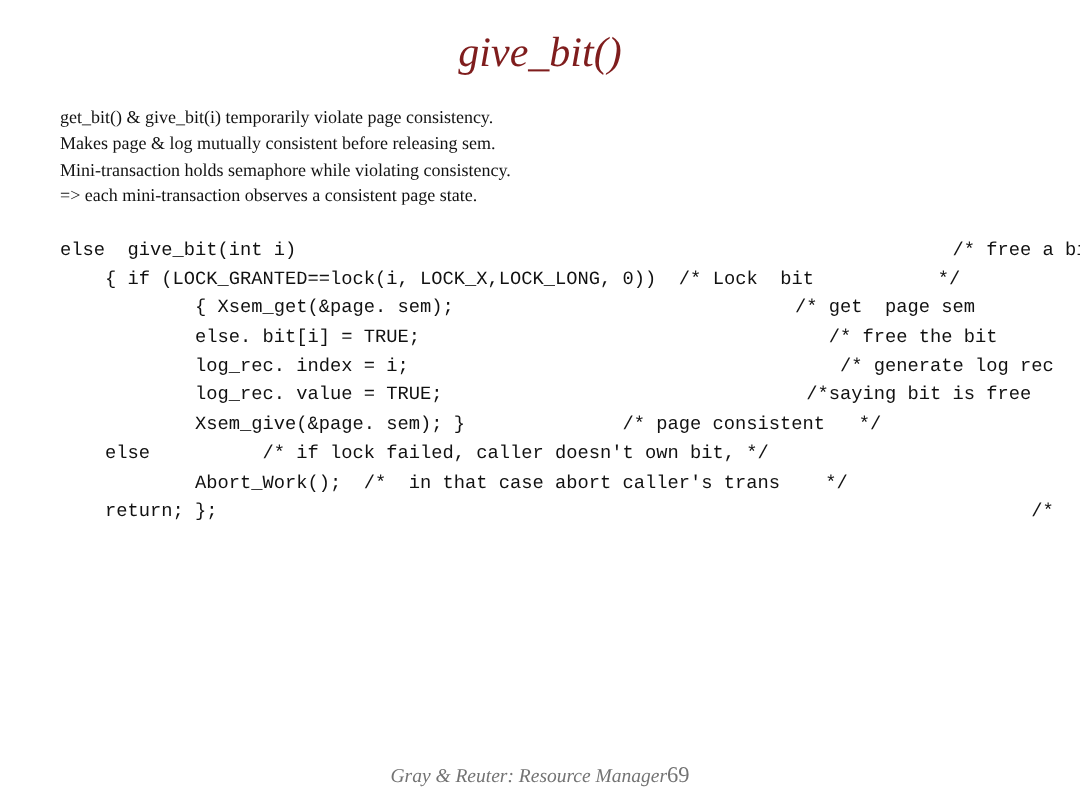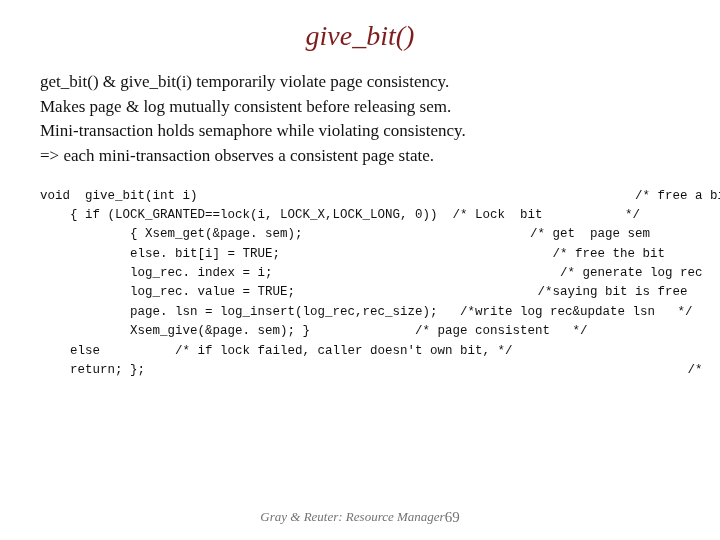--- a/index.html
+++ b/index.html
@@ -19,21 +19,21 @@
     }
     .title {
       text-align: center;
       font-size: 28px;
       font-style: italic;
       color: #7f1d1d;
       margin-bottom: 18px;
       font-family: 'Times New Roman', Times, serif;
     }
     .body-text {
-      font-size: 17px;
+      font-size: 12px;
       line-height: 1.45;
       color: #111;
       margin-bottom: 18px;
       font-family: 'Times New Roman', Times, serif;
     }
     .code-section {
       font-family: 'Courier New', Courier, monospace;
       font-size: 12.5px;
       line-height: 1.55;
       color: #111;
@@ -73,29 +73,29 @@
   <div class="title">give_bit()</div>
 
   <div class="body-text">
     <div>get_bit() &amp;  give_bit(i) temporarily violate page consistency.</div>
     <div>Makes page &amp; log mutually consistent before releasing sem.</div>
     <div>Mini-transaction holds semaphore while violating consistency.</div>
     <div>=&gt; each mini-transaction observes a consistent page state.</div>
   </div>
 
   <div class="code-section" id="code-block">
-      <div class="code-line"><span class="code-left">void  give_bit(int i)</span><span class="code-comment">                                  /* free a bit           */</span></div>
+      <div class="code-line"><span class="code-left">else  give_bit(int i)</span><span class="code-comment">                                  /* free a bit           */</span></div>
       <div class="code-line"><span class="code-left">    { if (LOCK_GRANTED==lock(i, LOCK_X,LOCK_LONG, 0))</span><span class="code-comment">  /* Lock  bit           */</span></div>
       <div class="code-line"><span class="code-left">            { Xsem_get(&amp;page. sem);</span><span class="code-comment">                    /* get  page sem           */</span></div>
       <div class="code-line"><span class="code-left">            else. bit[i] = TRUE;</span><span class="code-comment">                       /* free the bit           */</span></div>
       <div class="code-line"><span class="code-left">            log_rec. index = i;</span><span class="code-comment">                        /* generate log rec           */</span></div>
       <div class="code-line"><span class="code-left">            log_rec. value = TRUE;</span><span class="code-comment">                     /*saying bit is free           */</span></div>
-      <div class="code-line"><span class="code-left" style="min-width: 300px;">            page. lsn = log_insert(log_rec,rec_size);</span><span class="code-comment">   /*write log rec&amp;update lsn   */</span></div>
       <div class="code-line"><span class="code-left" style="min-width: 300px;">            Xsem_give(&amp;page. sem); }</span><span class="code-comment">          /* page consistent   */</span></div>
       <div class="code-line"><span class="code-left" style="min-width: 60px;">    else</span><span class="code-comment">          /* if lock failed, caller doesn't own bit, */</span></div>
+      <div class="code-line"><span class="code-left" style="min-width: 180px;">            Abort_Work();</span><span class="code-comment">  /*  in that case abort caller's trans    */</span></div>
       <div class="code-line"><span class="code-left">    return; };</span><span class="code-comment">                                         /*           */</span></div>
     </div>
 
   <div class="footer">
     <span class="footer-left">Gray &amp; Reuter: Resource Manager</span>
     <span class="footer-right">69</span>
   </div>
 </div>
 
 </body></html>

